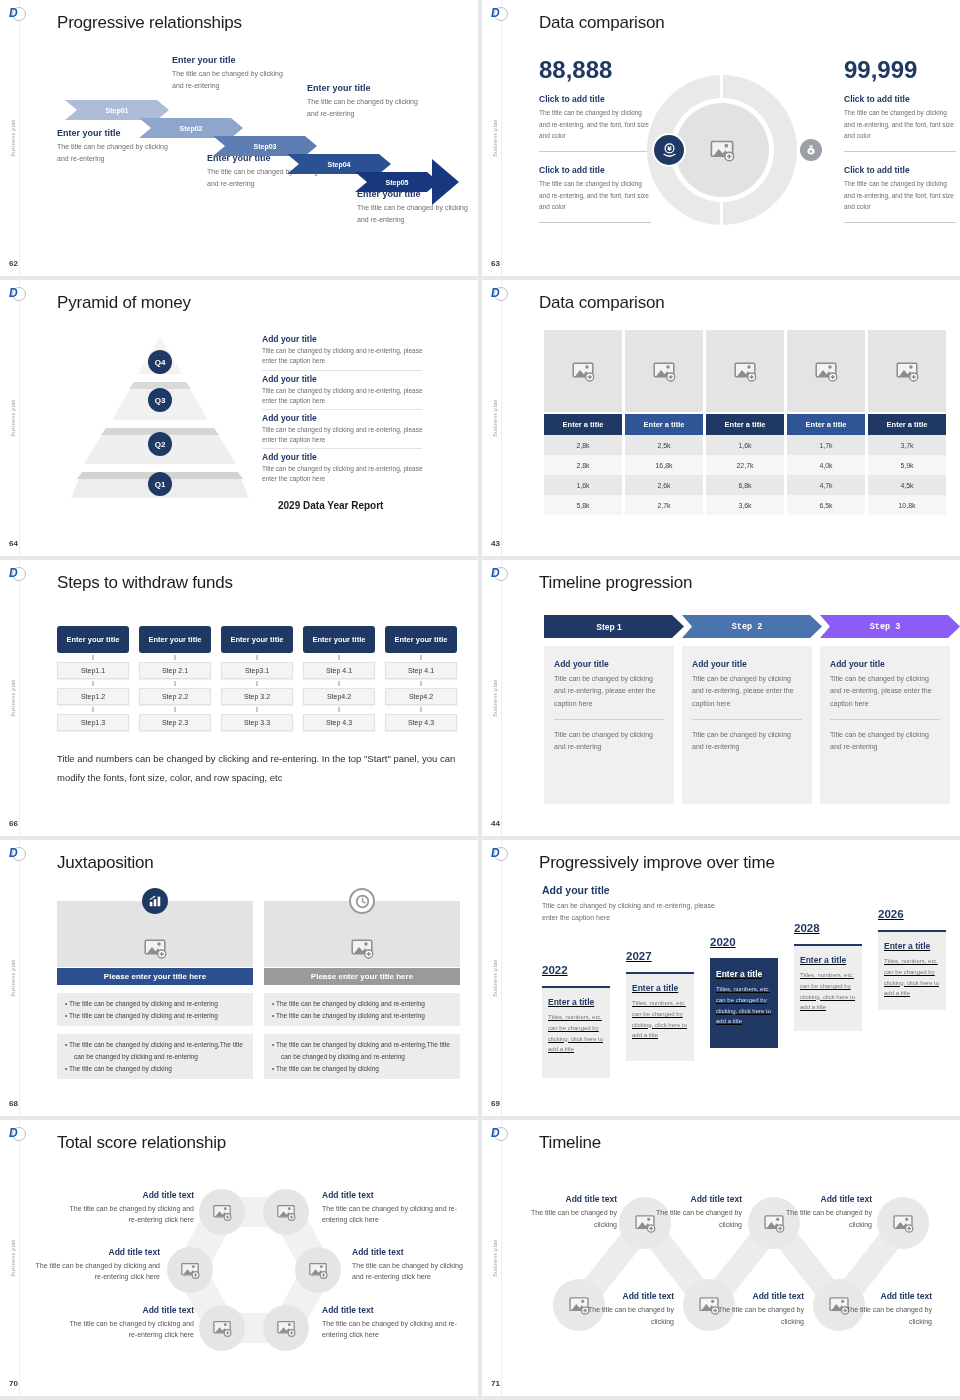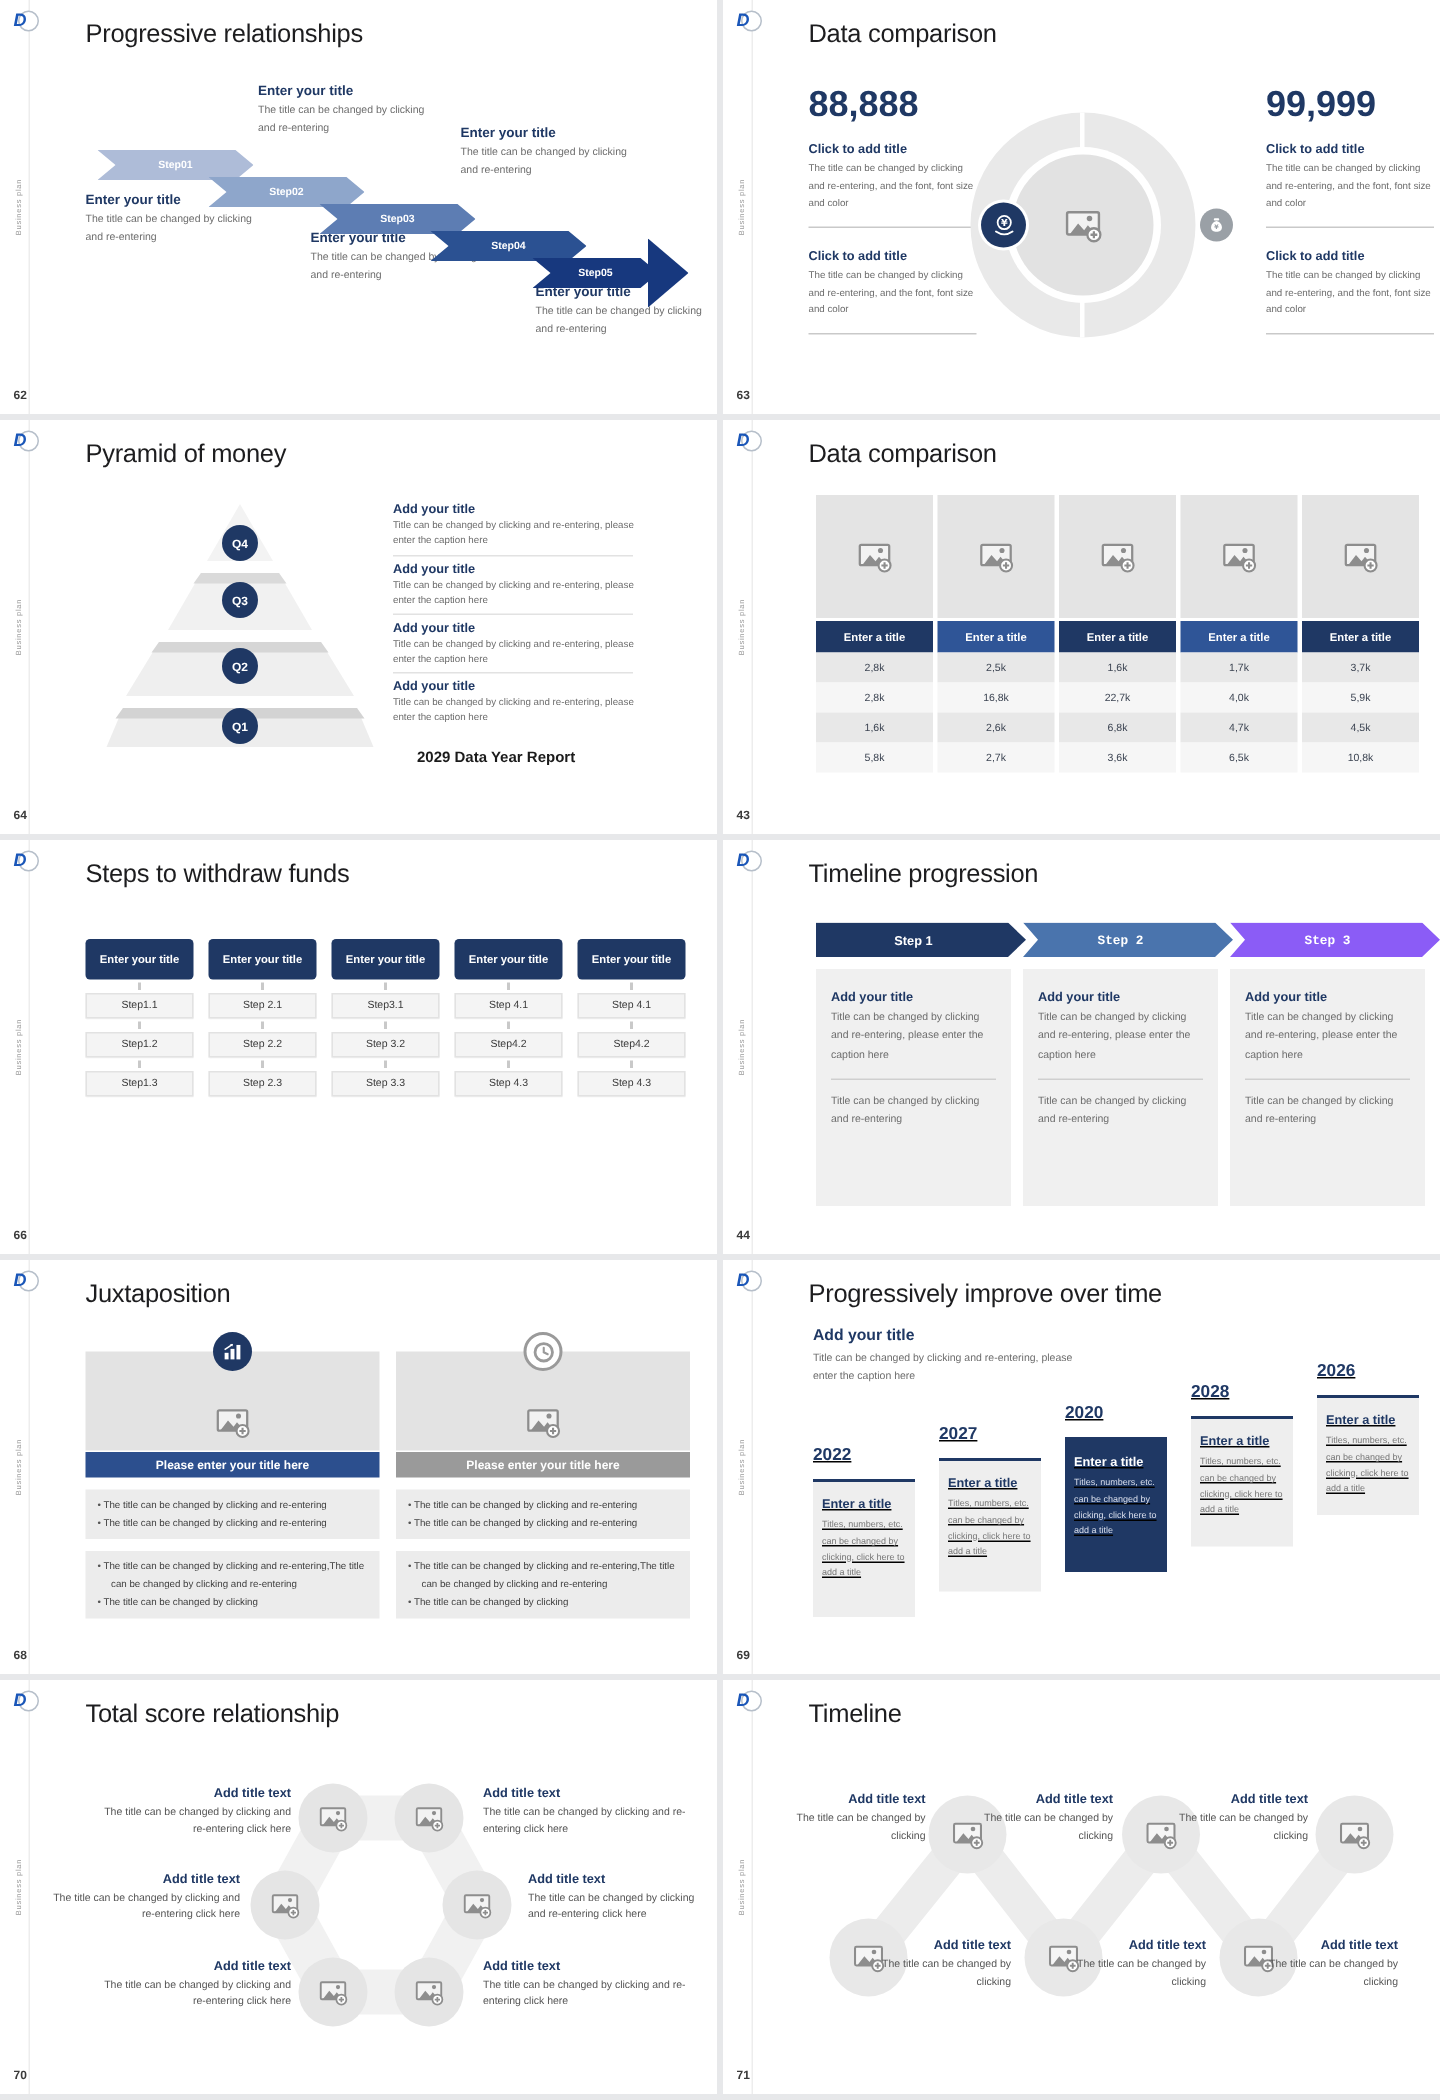--- a/index.html
+++ b/index.html
@@ -402,20 +402,21 @@
     </div>
     <div class="col" style="left:385px">
       <div class="hbtn">Enter your title</div>
       <div class="tick"></div>
       <div class="sbox">Step 4.1</div>
       <div class="tick"></div>
       <div class="sbox">Step4.2</div>
       <div class="tick"></div>
       <div class="sbox">Step 4.3</div>
     </div>
+    <div class="cap">Title and numbers can be changed by clicking and re-entering. In the top "Start" panel, you can modify the fonts, font size, color, and row spacing, etc</div>
     <span class="pnum">66</span>
   </section>
 
   <section class="slide s67">
     <span class="rail"></span>
     <span class="logo">
         <span class="logo-d">D</span>
       </span>
     <span class="vtext">Business plan</span>
     <h2 class="stitle">Timeline progression</h2>

